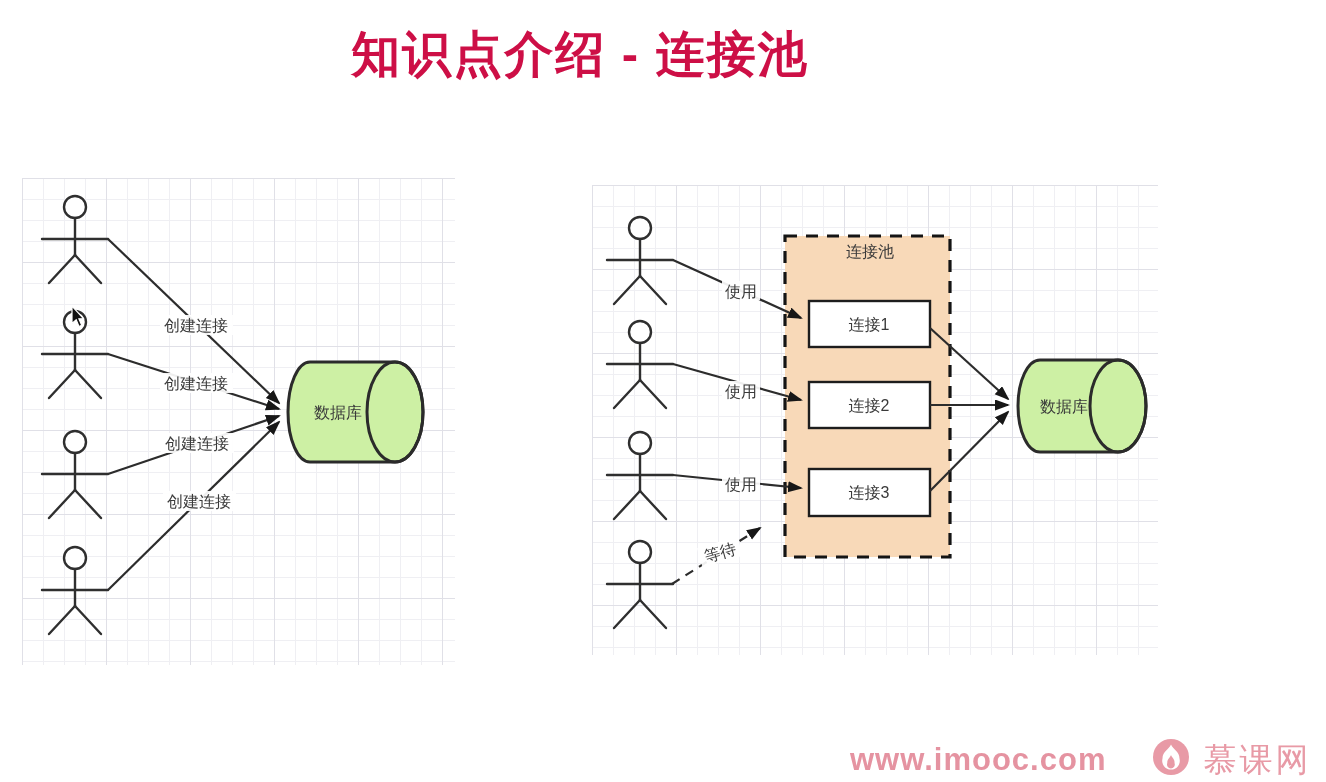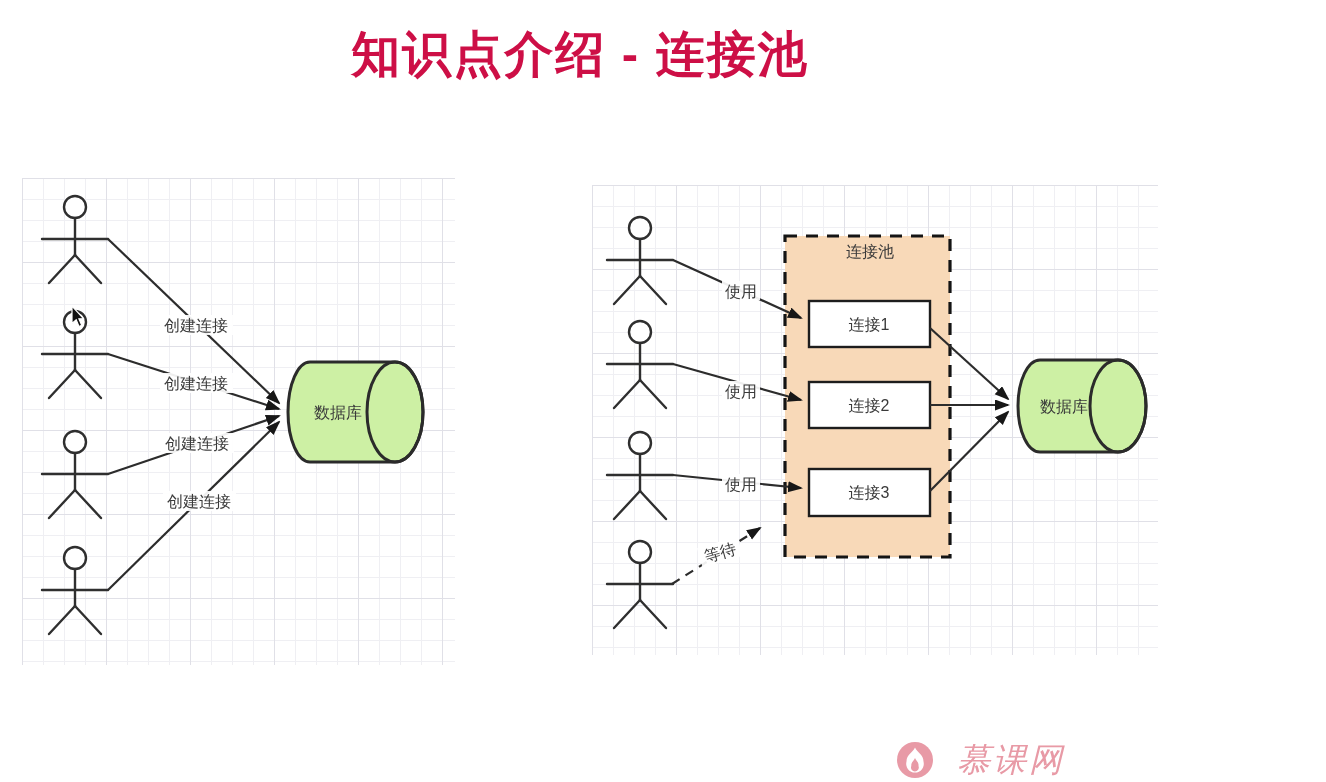--- a/index.html
+++ b/index.html
@@ -44,21 +44,21 @@
   .pool{ fill:#f8d9b8; stroke:#141414; stroke-width:3.2; stroke-dasharray:12 9; }
 
   .footer{
     position:absolute; top:739px; left:850px; height:42px;
     display:flex; align-items:center;
   }
   .site{
     font-size:31px; font-weight:bold; letter-spacing:1px;
     color:#e593a1;
   }
-  .brand{ display:flex; align-items:center; margin-left:46px; gap:23px;font-style:italic; }
+  .brand{ display:flex; align-items:flex-start; margin-left:46px; gap:13px; }
   .brand-text{
     font-size:33px; letter-spacing:3px; color:#e89aa6; font-weight:500;
   }
 </style>
 </head>
 <body>
 
 <div class="page-title">知识点介绍 - 连接池</div>
 
 <svg id="left-canvas" class="canvas" viewBox="0 0 433 487" xmlns="http://www.w3.org/2000/svg">
@@ -215,20 +215,21 @@
 
     <g>
       <path class="cyl" d="M 1118 360 L 1040 360 A 22 46 0 0 0 1040 452 L 1118 452 A 28 46 0 0 0 1118 360 Z"></path>
       <ellipse class="cyl-rim" cx="1118" cy="406" rx="28" ry="46"></ellipse>
       <text class="lbl" x="1064" y="412" text-anchor="middle" font-size="17">数据库</text>
     </g>
   </g>
 </svg>
 
 <div class="footer">
+  <span class="site">www.imooc.com</span>
   <span class="brand">
     <svg width="38" height="38" viewBox="0 0 38 38">
       <circle cx="19" cy="19" r="18" fill="#e89aa6"></circle>
       <path d="M19 6.5 C 21 11.5, 27.5 13.5, 27.5 20.5 A 8.8 8.8 0 1 1 10.5 20.5 C 10.5 13.5, 17 11.5, 19 6.5 Z" fill="#ffffff"></path>
       <path d="M19 17 C 20 20, 23 21, 22.5 25 A 3.9 3.9 0 1 1 15.3 25 C 15 21, 18 20, 19 17 Z" fill="#e89aa6"></path>
     </svg>
     <span class="brand-text">慕课网</span>
   </span>
 </div>
 

